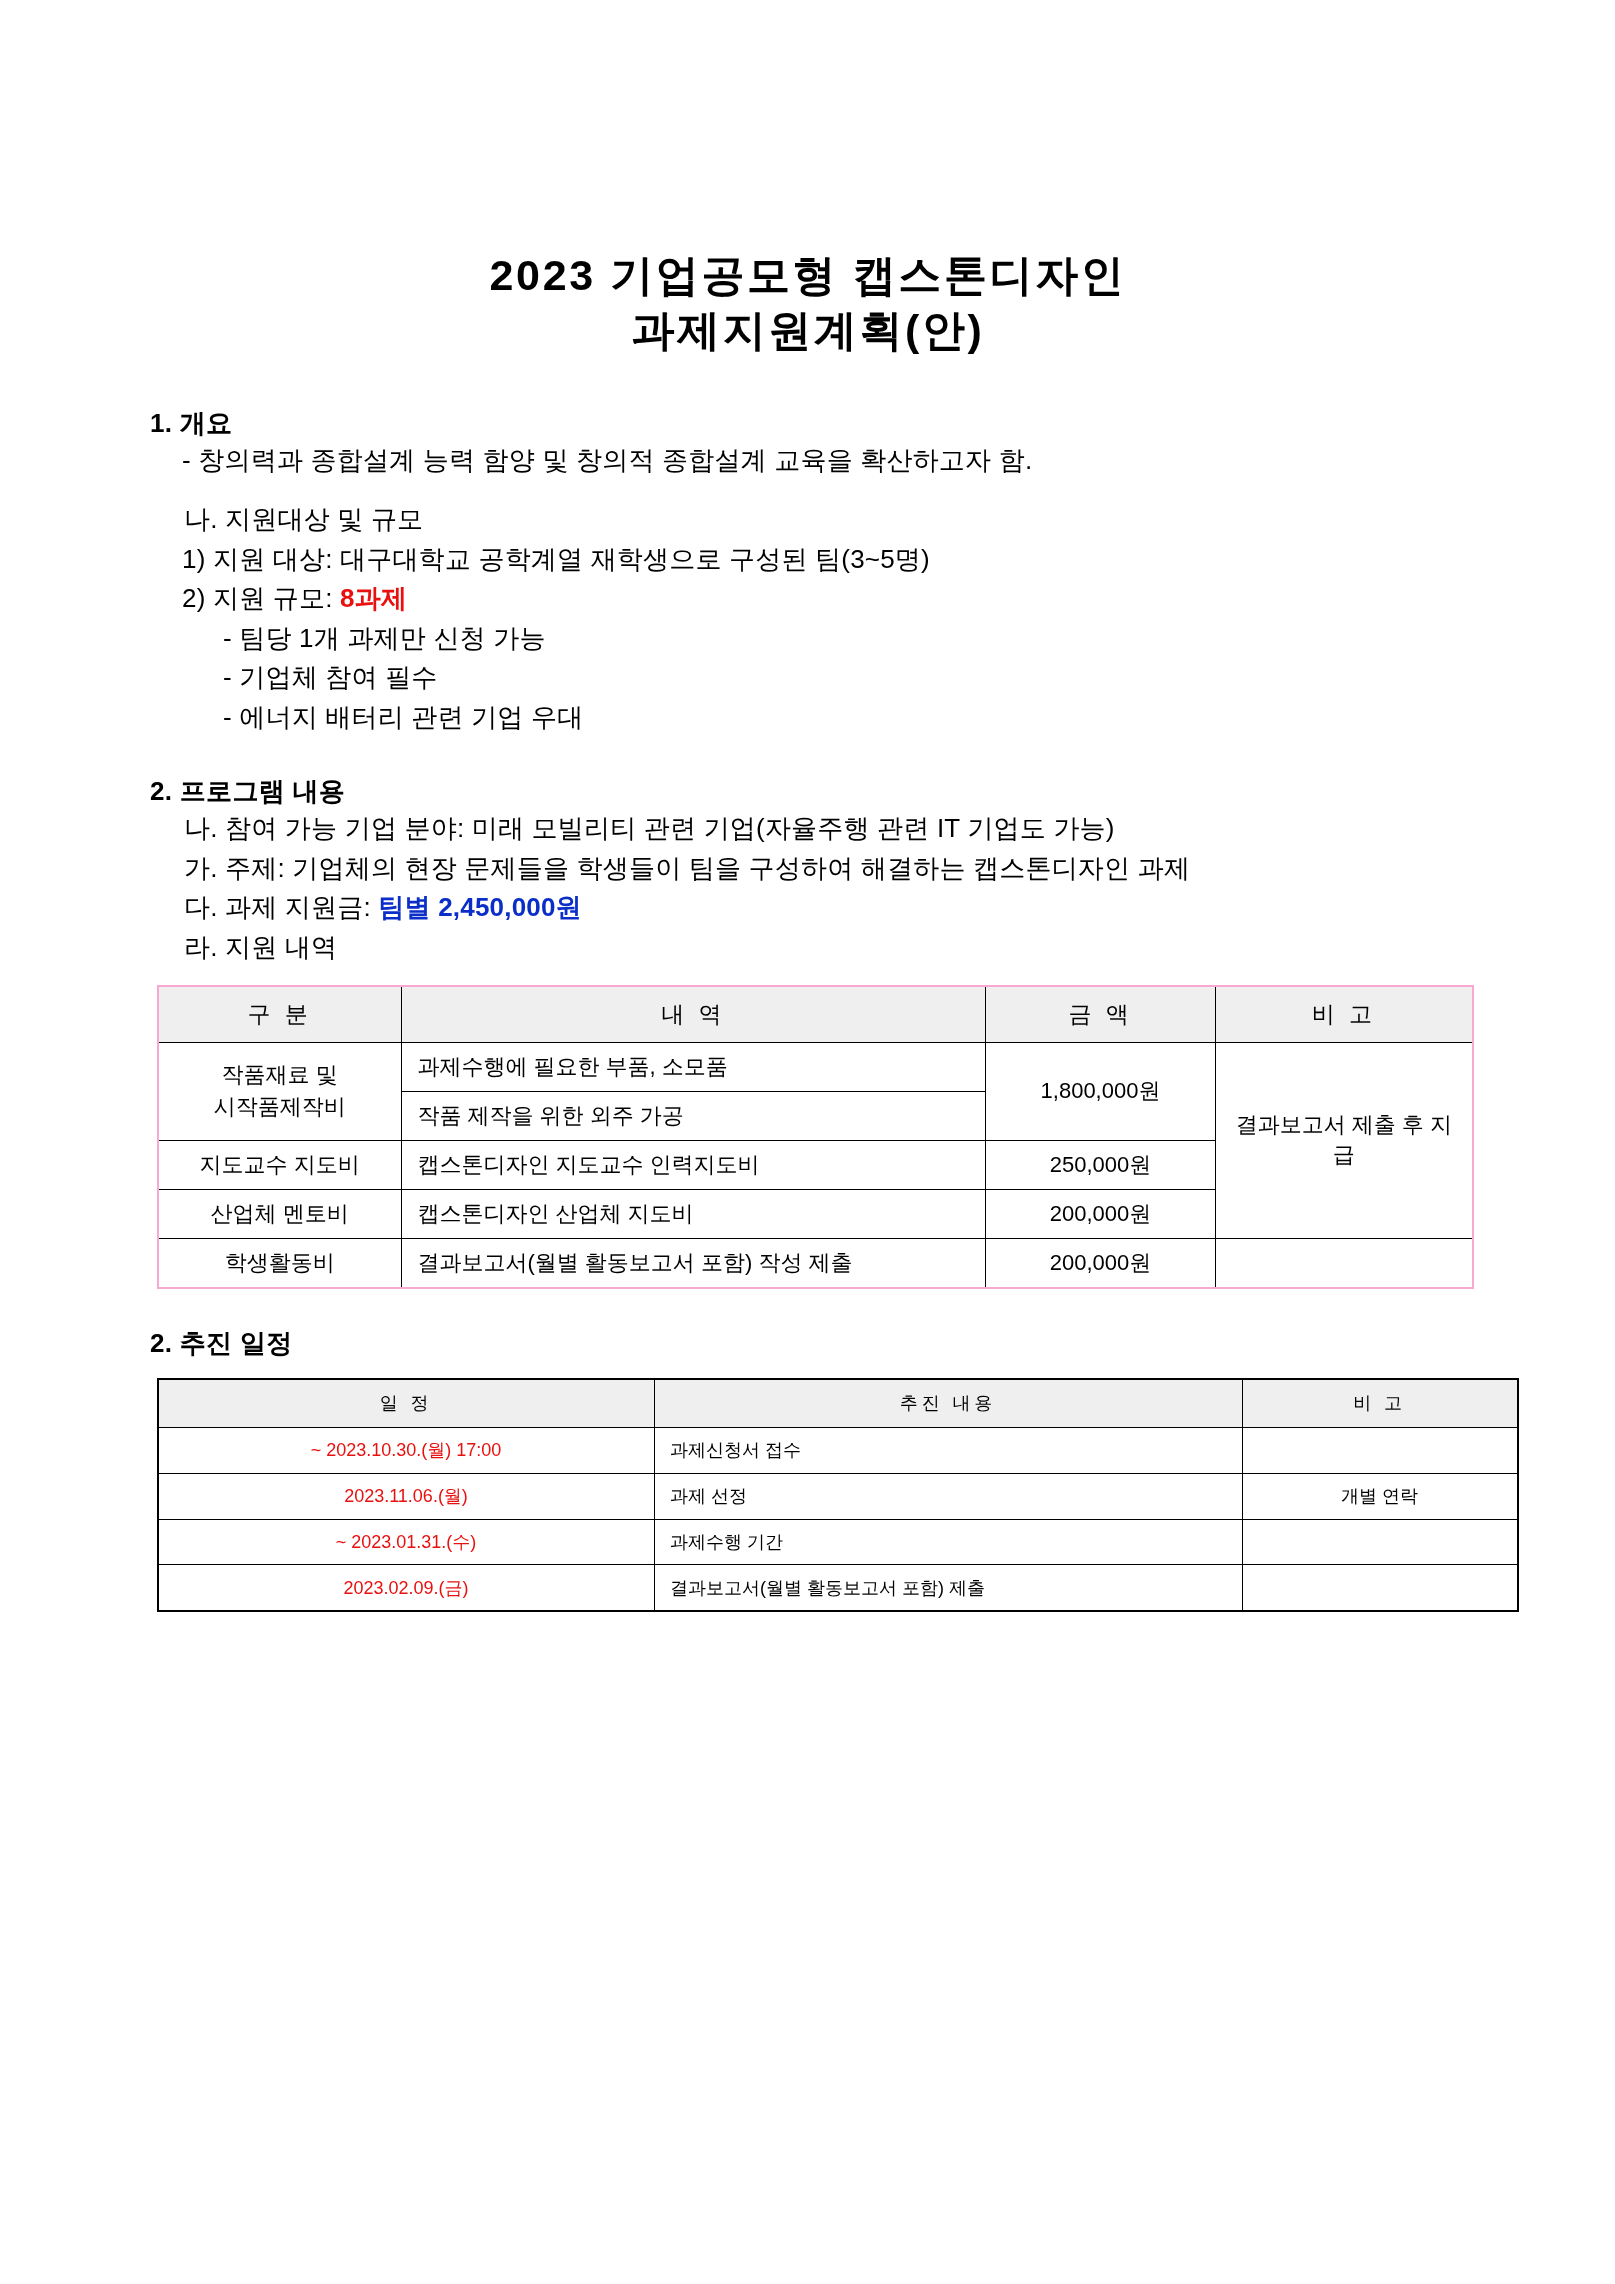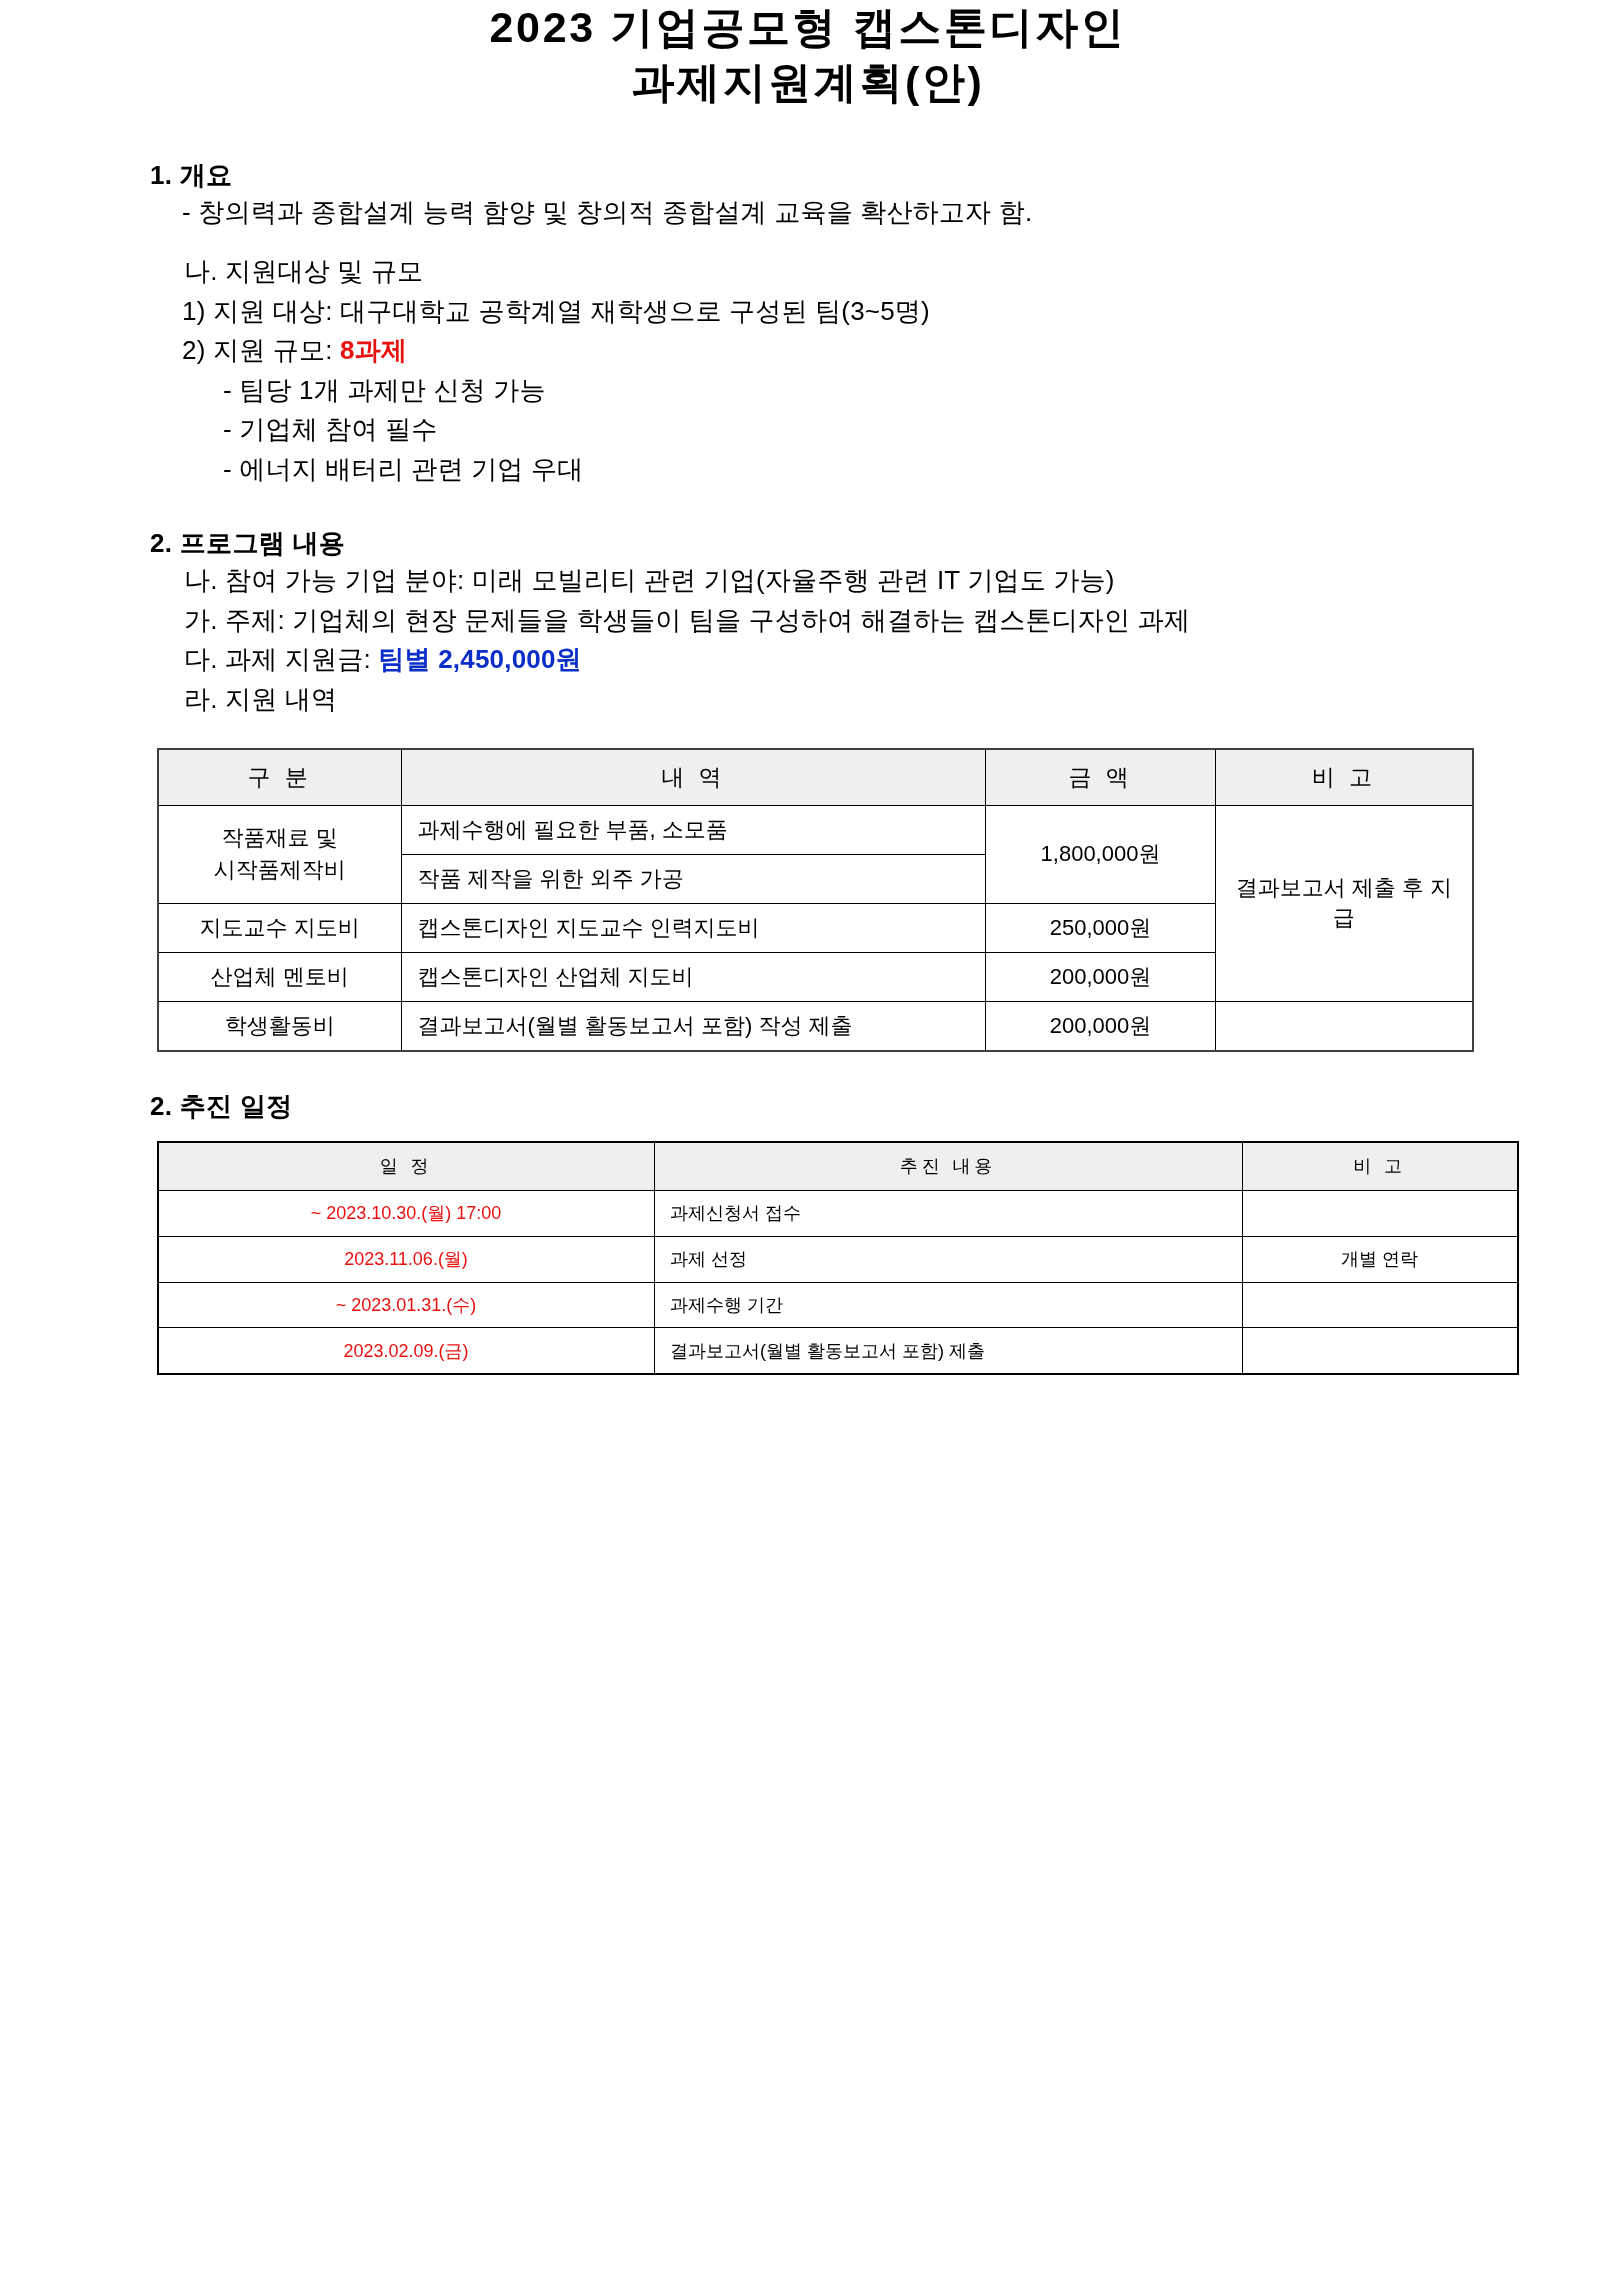--- a/index.html
+++ b/index.html
@@ -19,20 +19,21 @@
     position: relative;
     width: 1616px;
     height: 2284px;
     box-sizing: border-box;
     padding: 0 150px;
   }
 
   
   .title-block {
     text-align: center;
+    padding-top: 248px;
   }
   .title-line {
     font-size: 43px;
     font-weight: bold;
     letter-spacing: 2.6px;
     line-height: 1.28;
   }
 
   
   .section {
@@ -76,22 +77,22 @@
 
   
   table {
     border-collapse: collapse;
     table-layout: fixed;
     font-size: 22px;
   }
   .tbl-support {
     width: 1317px;
     margin-left: 6.5px;
-    margin-top: 29px;
-    border: 2px solid #404040;
+    margin-top: 18px;
+    border: 2px solid #f9a8d4;
   }
   .tbl-support td, .tbl-support th {
     border: 1.3px solid #000;
     padding: 9px 10.4px;
     vertical-align: middle;
     font-weight: normal;
   }
   .tbl-support thead th {
     text-align: center;
     background: #efefef;

